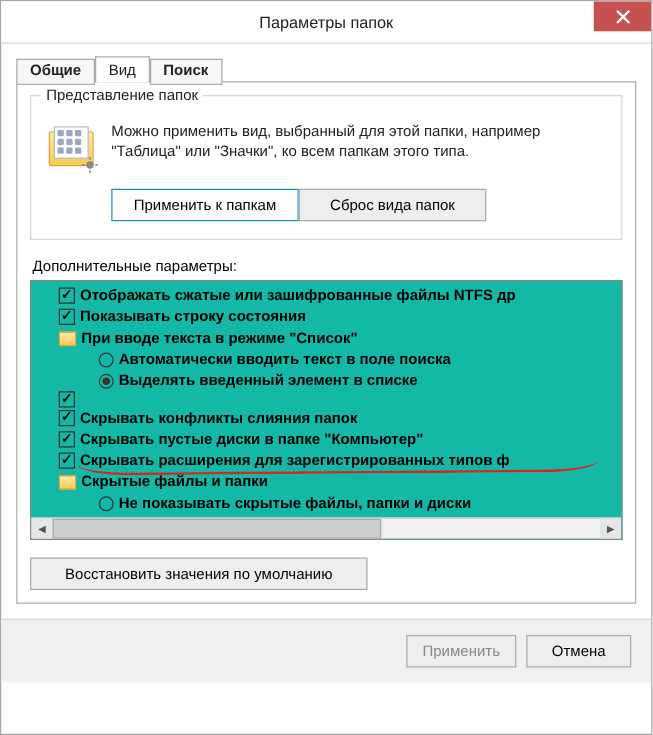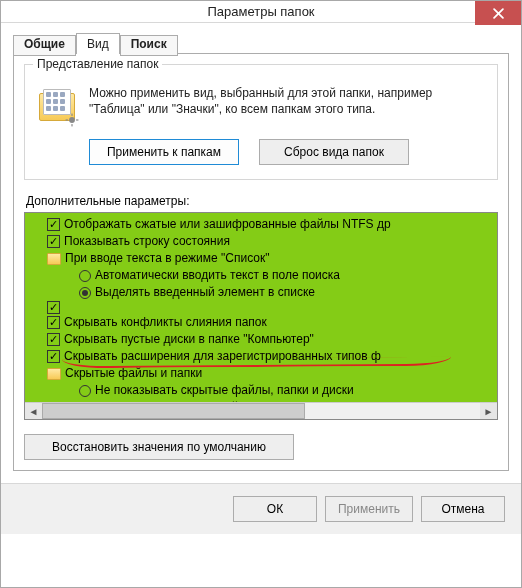--- a/index.html
+++ b/index.html
@@ -7,21 +7,21 @@
     margin: 0;
     font-family: "Segoe UI", Tahoma, Arial, sans-serif;
     font-size: 12px;
     background: #fff;
     width: 522px;
     height: 588px;
     overflow: hidden;
     border: 1px solid #a8a8a8;
   }
   .titlebar {
-    height: 22px;
+    height: 34px;
     background: #fff;
     border-bottom: 1px solid #d8d8d8;
     display: flex;
     align-items: center;
     justify-content: center;
     position: relative;
   }
   .title-text {
     font-size: 13px;
     color: #222;
@@ -135,21 +135,20 @@
     position:absolute; right:-2px; bottom:-2px;
     width:14px; height:14px; color:#666;
   }
   .folderview-text {
     font-size: 12px;
     color: #222;
     line-height: 1.35;
   }
   .btnrow {
     display: flex;
-    gap: 20px;
     margin-top: 14px;
     padding-left: 52px;
   }
   button.winbtn {
     font: inherit;
     background: #eee;
     border: 1px solid #acacac;
     padding: 5px 12px;
     min-width: 150px;
     cursor: pointer;
@@ -164,21 +163,22 @@
   }
   .adv-label {
     font-size: 12px;
     margin: 4px 0 4px 2px;
   }
   .treebox {
     border: 1px solid #888;
     height: 208px;
     overflow: hidden;
     position: relative;
-    background:#84cc16;
+    background:#14b8a6;
+    font-weight:bold;
   }
   .tree-inner {
     padding: 3px 0 3px 4px;
     font-size: 12px;
     line-height: 17px;
     width: 780px;
     overflow:hidden;
   }
   .tree-row {
     display: flex;
@@ -389,16 +389,15 @@
     </div>
 
     <div class="restore-row">
       <button class="winbtn"><span>Восстановить значения по умолчанию</span></button>
     </div>
 
   </div>
 </div>
 
 <div class="dlg-btns">
-  <button class="winbtn"><span>ОК</span></button>
   <button class="winbtn" disabled=""><span>Применить</span></button>
   <button class="winbtn"><span>Отмена</span></button>
 </div>
 
 </body></html>

